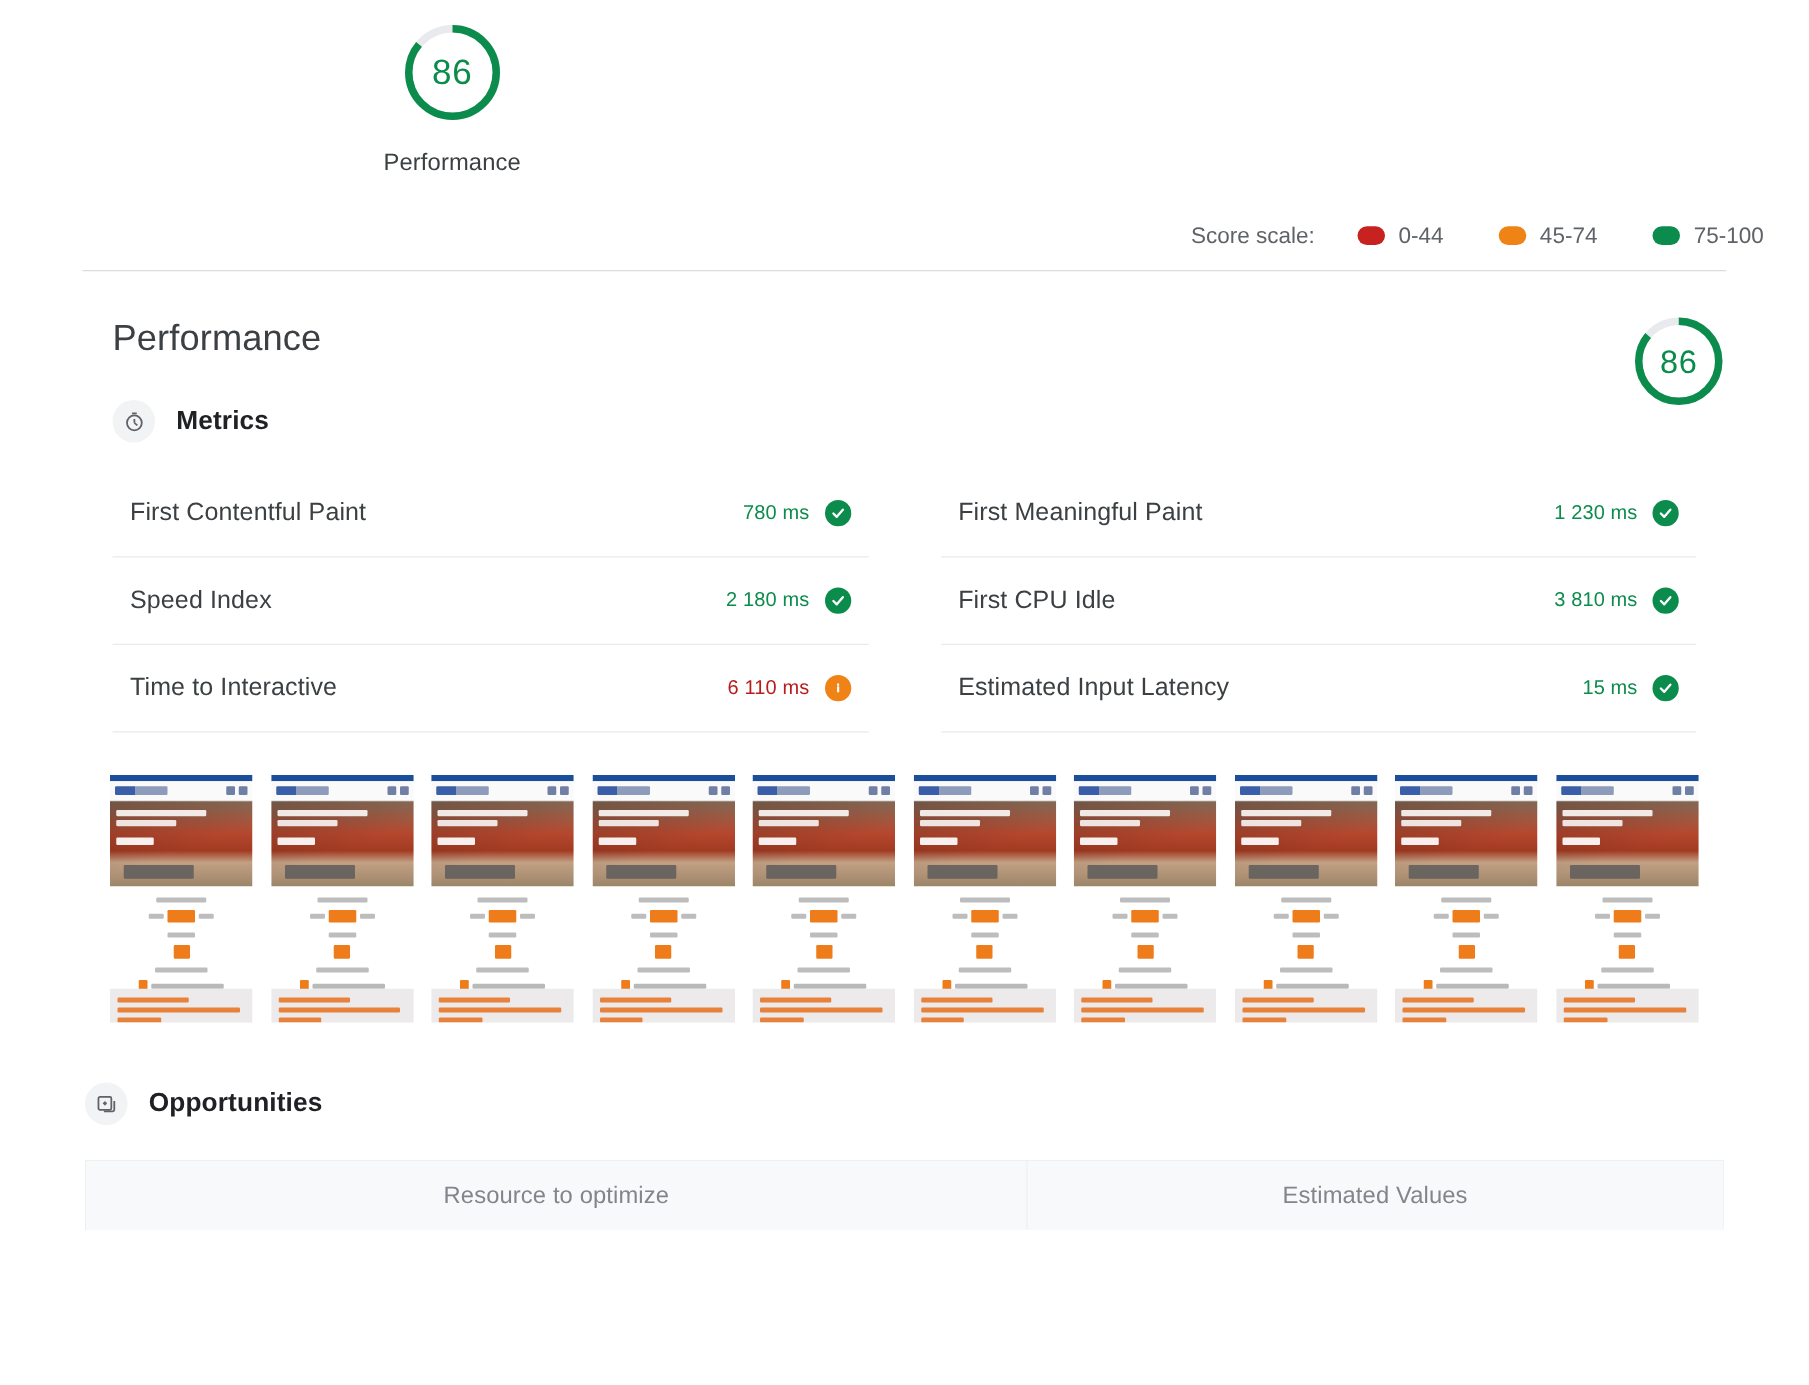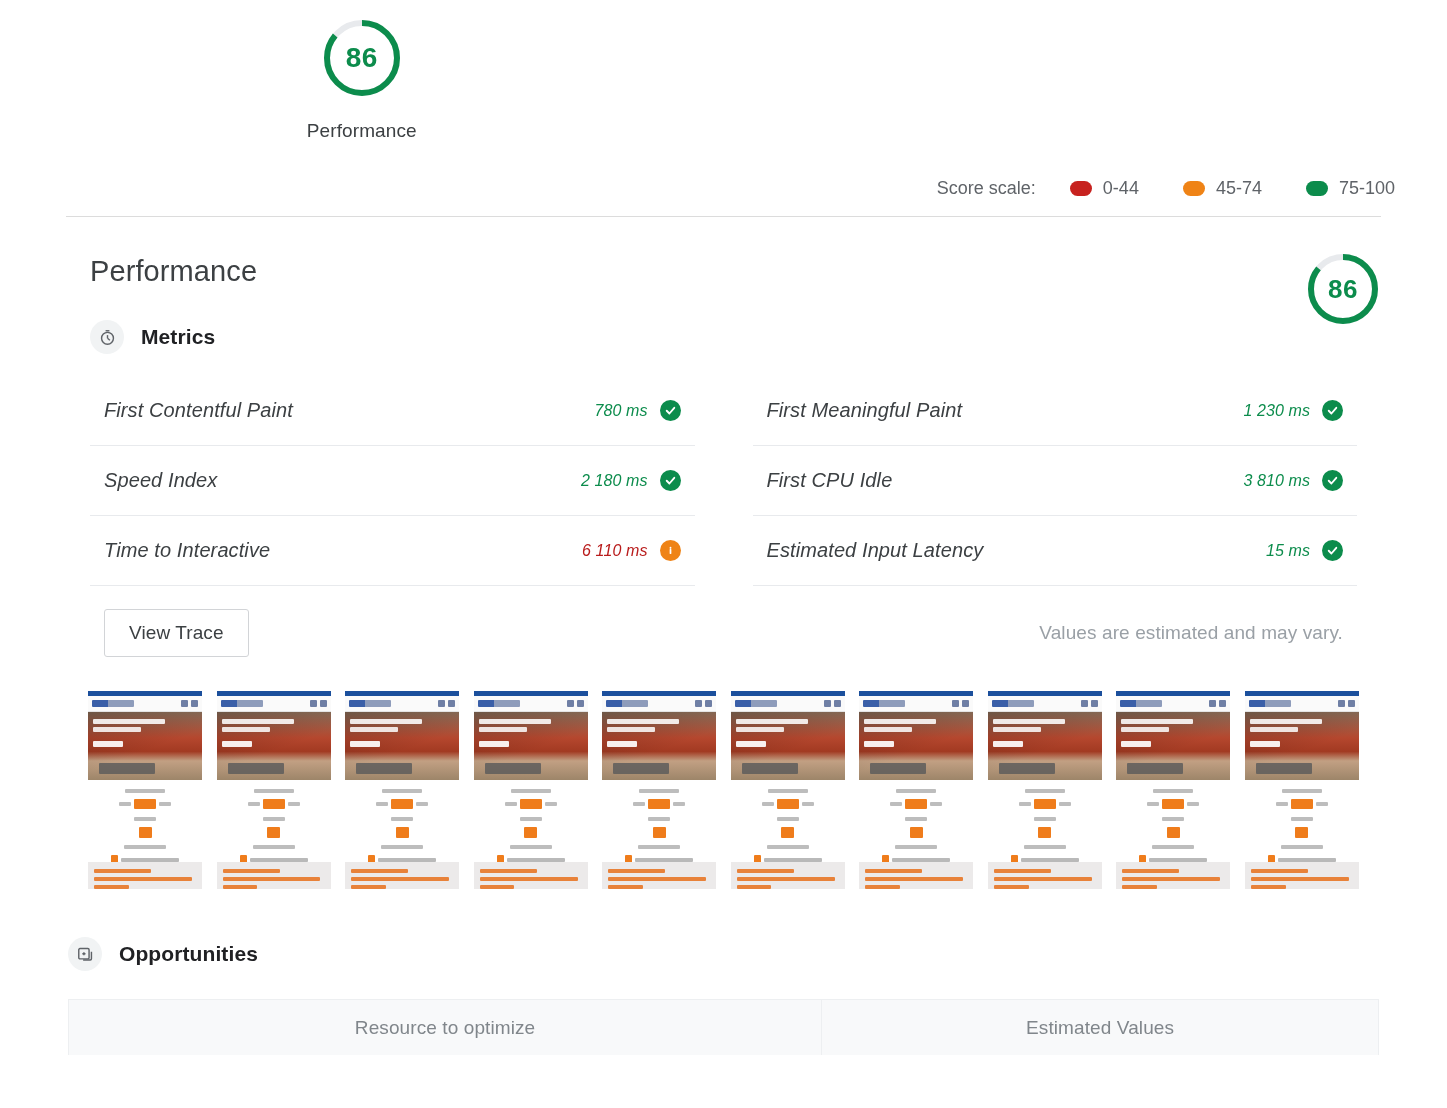--- a/index.html
+++ b/index.html
@@ -38,35 +38,34 @@
   .gauge-num {
     position: absolute;
     top: 0; left: 0;
     width: 88px; height: 88px;
     display: flex;
     align-items: center;
     justify-content: center;
     font-size: 28px;
     color: #0c8c4c;
     letter-spacing: 0.5px;
-    font-weight: bold;
   }
   .gauge-label {
     margin-top: 18px;
     font-size: 19px;
     color: #3c4043;
     letter-spacing: 0.1px;
   }
 
   
   .score-scale {
     display: flex;
     align-items: center;
     justify-content: flex-end;
-    padding-right: 52px;
+    padding-right: 36px;
     margin-top: 36px;
     gap: 0px;
     font-size: 18px;
     color: #5f6368;
   }
   .scale-title { margin-right: 34px; }
   .scale-item {
     display: flex;
     align-items: center;
     margin-right: 44px;
@@ -133,21 +132,20 @@
     font-weight: bold;
     color: #202124;
     letter-spacing: 0.1px;
   }
 
   
   .metrics-grid {
     display: flex;
     margin-top: 22px;
     gap: 58px;
-    font-style: italic;
   }
   .metrics-col { flex: 1 1 0; }
   .metric-row {
     display: flex;
     align-items: center;
     justify-content: space-between;
     border-bottom: 1px solid #e8eaed;
     padding: 18px 14px 18px 14px;
     box-sizing: border-box;
     min-height: 70px;
@@ -474,24 +472,20 @@
             <svg width="13" height="13" viewBox="0 0 24 24" fill="none" stroke="#ffffff" stroke-width="3.4" stroke-linecap="round" stroke-linejoin="round">
                 <path d="M5 12.5 L10 17.5 L19 7"></path>
               </svg>
           </span>
         </span>
       </div>
 
     </div>
   </div>
 
-  <div class="trace-row">
-    <button class="view-trace-btn">View Trace</button>
-    <span class="estimated-note">Values are estimated and may vary.</span>
-  </div>
 
 </div>
 
 <div class="filmstrip" id="filmstrip">
     <div class="thumb">
       <div class="t-topbar"></div>
       <div class="t-header">
         <span class="t-logo"></span>
         <span class="t-icons">
           <span class="t-ic"></span>

